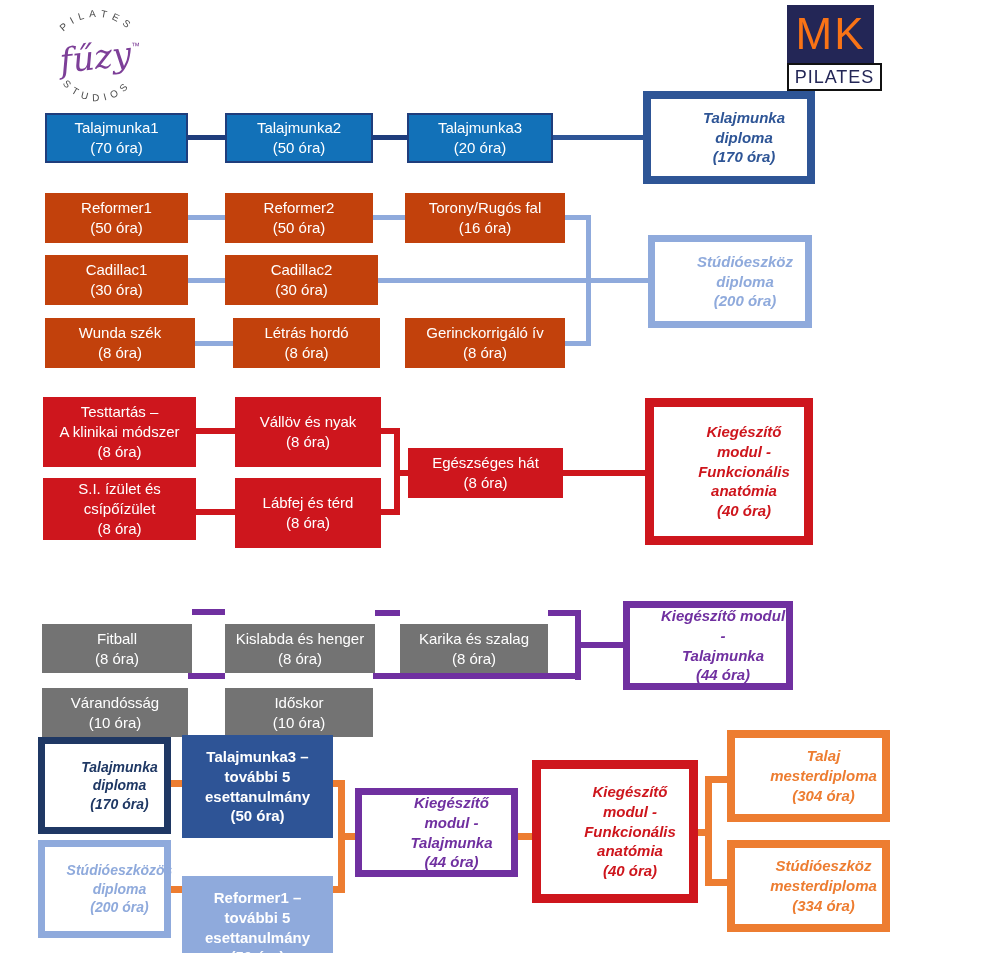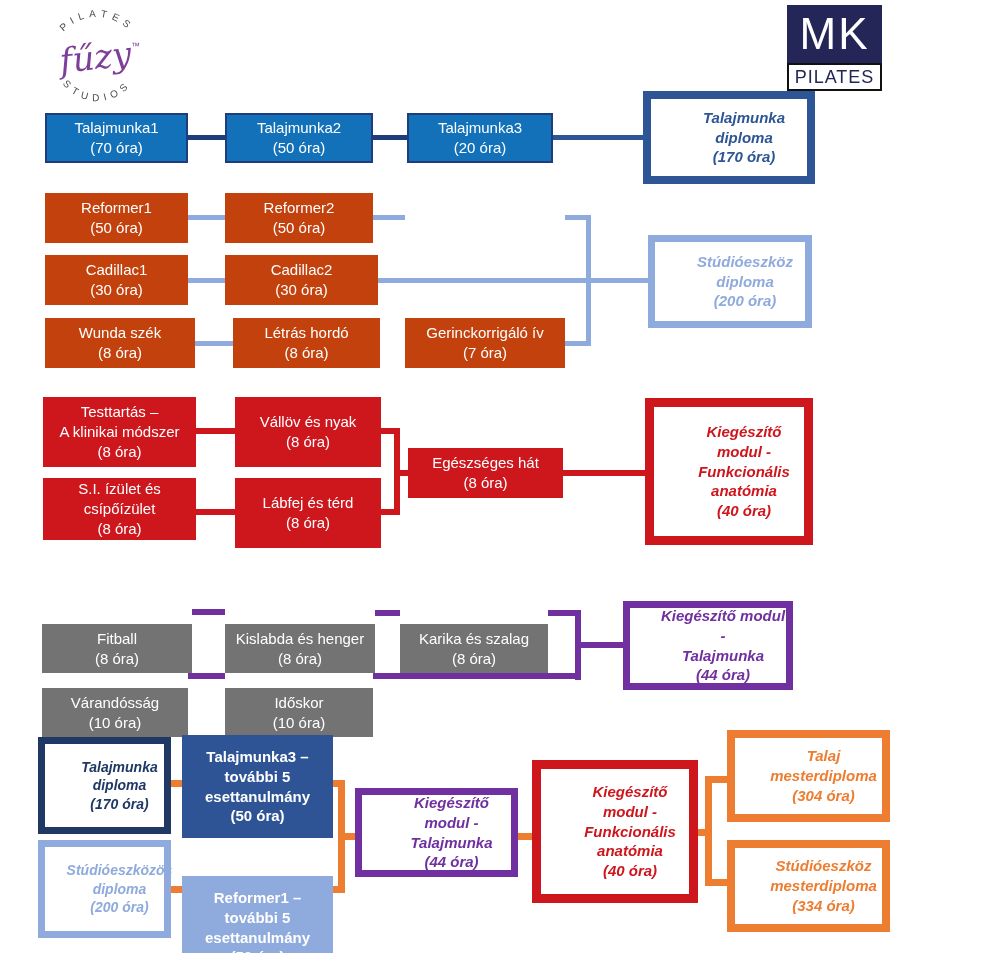--- a/index.html
+++ b/index.html
@@ -26,23 +26,23 @@
   .o-red{border:9px solid #ce161d;color:#ce161d;}
   .o-purple{border:7px solid #7030a0;color:#7030a0;}
   .o-orange{border:8px solid #ed7d31;color:#ed7d31;}
   .conn{position:absolute;}
   #title{
     position:absolute;left:300px;top:14px;width:400px;text-align:center;
     color:#2e4d7b;font-size:27px;font-weight:700;letter-spacing:.3px;margin:0;
   }
   
   #mk-logo{position:absolute;left:787px;top:5px;width:95px;}
-  #mk-square{box-sizing:border-box;width:95px;height:58px;background:#232656;
+  #mk-square{box-sizing:border-box;width:87px;height:58px;background:#232656;
     display:flex;align-items:center;justify-content:center;
-    color:#ffffff;font-size:44px;letter-spacing:2px;line-height:1;}
+    color:#f97316;font-size:44px;letter-spacing:2px;line-height:1;}
   #mk-strip{box-sizing:border-box;width:95px;height:28px;background:#fff;border:2px solid #111;
     display:flex;align-items:center;justify-content:center;
     color:#232656;font-size:18px;letter-spacing:1px;}
   
   #fuzy-logo{position:absolute;left:38px;top:2px;}
 </style>
 </head>
 <body>
 
 <div id="canvas">
@@ -78,30 +78,32 @@
 diploma
 (170 óra)</div>
   <div class="conn" style="left:188px;top:135px;width:37px;height:5px;background:#1f3d7c"></div>
   <div class="conn" style="left:373px;top:135px;width:34px;height:5px;background:#1f3d7c"></div>
   <div class="conn" style="left:553px;top:135px;width:90px;height:5px;background:#2e5596"></div>
 
   <div class="box f-lblue" style="left:45px;top:193px;width:143px;height:50px">Reformer1
 (50 óra)</div>
   <div class="box f-lblue" style="left:225px;top:193px;width:148px;height:50px">Reformer2
 (50 óra)</div>
+  <div class="box f-lblue" style="left:405px;top:193px;width:160px;height:50px">Torony/Rugós fal
+(16 óra)</div>
   <div class="box f-lblue" style="left:45px;top:255px;width:143px;height:50px">Cadillac1
 (30 óra)</div>
   <div class="box f-lblue" style="left:225px;top:255px;width:153px;height:50px">Cadillac2
 (30 óra)</div>
   <div class="box f-lblue" style="left:45px;top:318px;width:150px;height:50px">Wunda szék
 (8 óra)</div>
   <div class="box f-lblue" style="left:233px;top:318px;width:147px;height:50px">Létrás hordó
 (8 óra)</div>
   <div class="box f-lblue" style="left:405px;top:318px;width:160px;height:50px">Gerinckorrigáló ív
-(7 óra)</div>
+(8 óra)</div>
   <div class="box outline o-lblue" style="left:648px;top:235px;width:164px;height:93px">Stúdióeszköz
 diploma
 (200 óra)</div>
   <div class="conn" style="left:188px;top:215px;width:37px;height:5px;background:#8faadc"></div>
   <div class="conn" style="left:373px;top:215px;width:32px;height:5px;background:#8faadc"></div>
   <div class="conn" style="left:565px;top:215px;width:26px;height:5px;background:#8faadc"></div>
   <div class="conn" style="left:188px;top:278px;width:37px;height:5px;background:#8faadc"></div>
   <div class="conn" style="left:378px;top:278px;width:270px;height:5px;background:#8faadc"></div>
   <div class="conn" style="left:195px;top:341px;width:38px;height:5px;background:#8faadc"></div>
   <div class="conn" style="left:565px;top:341px;width:26px;height:5px;background:#8faadc"></div>

